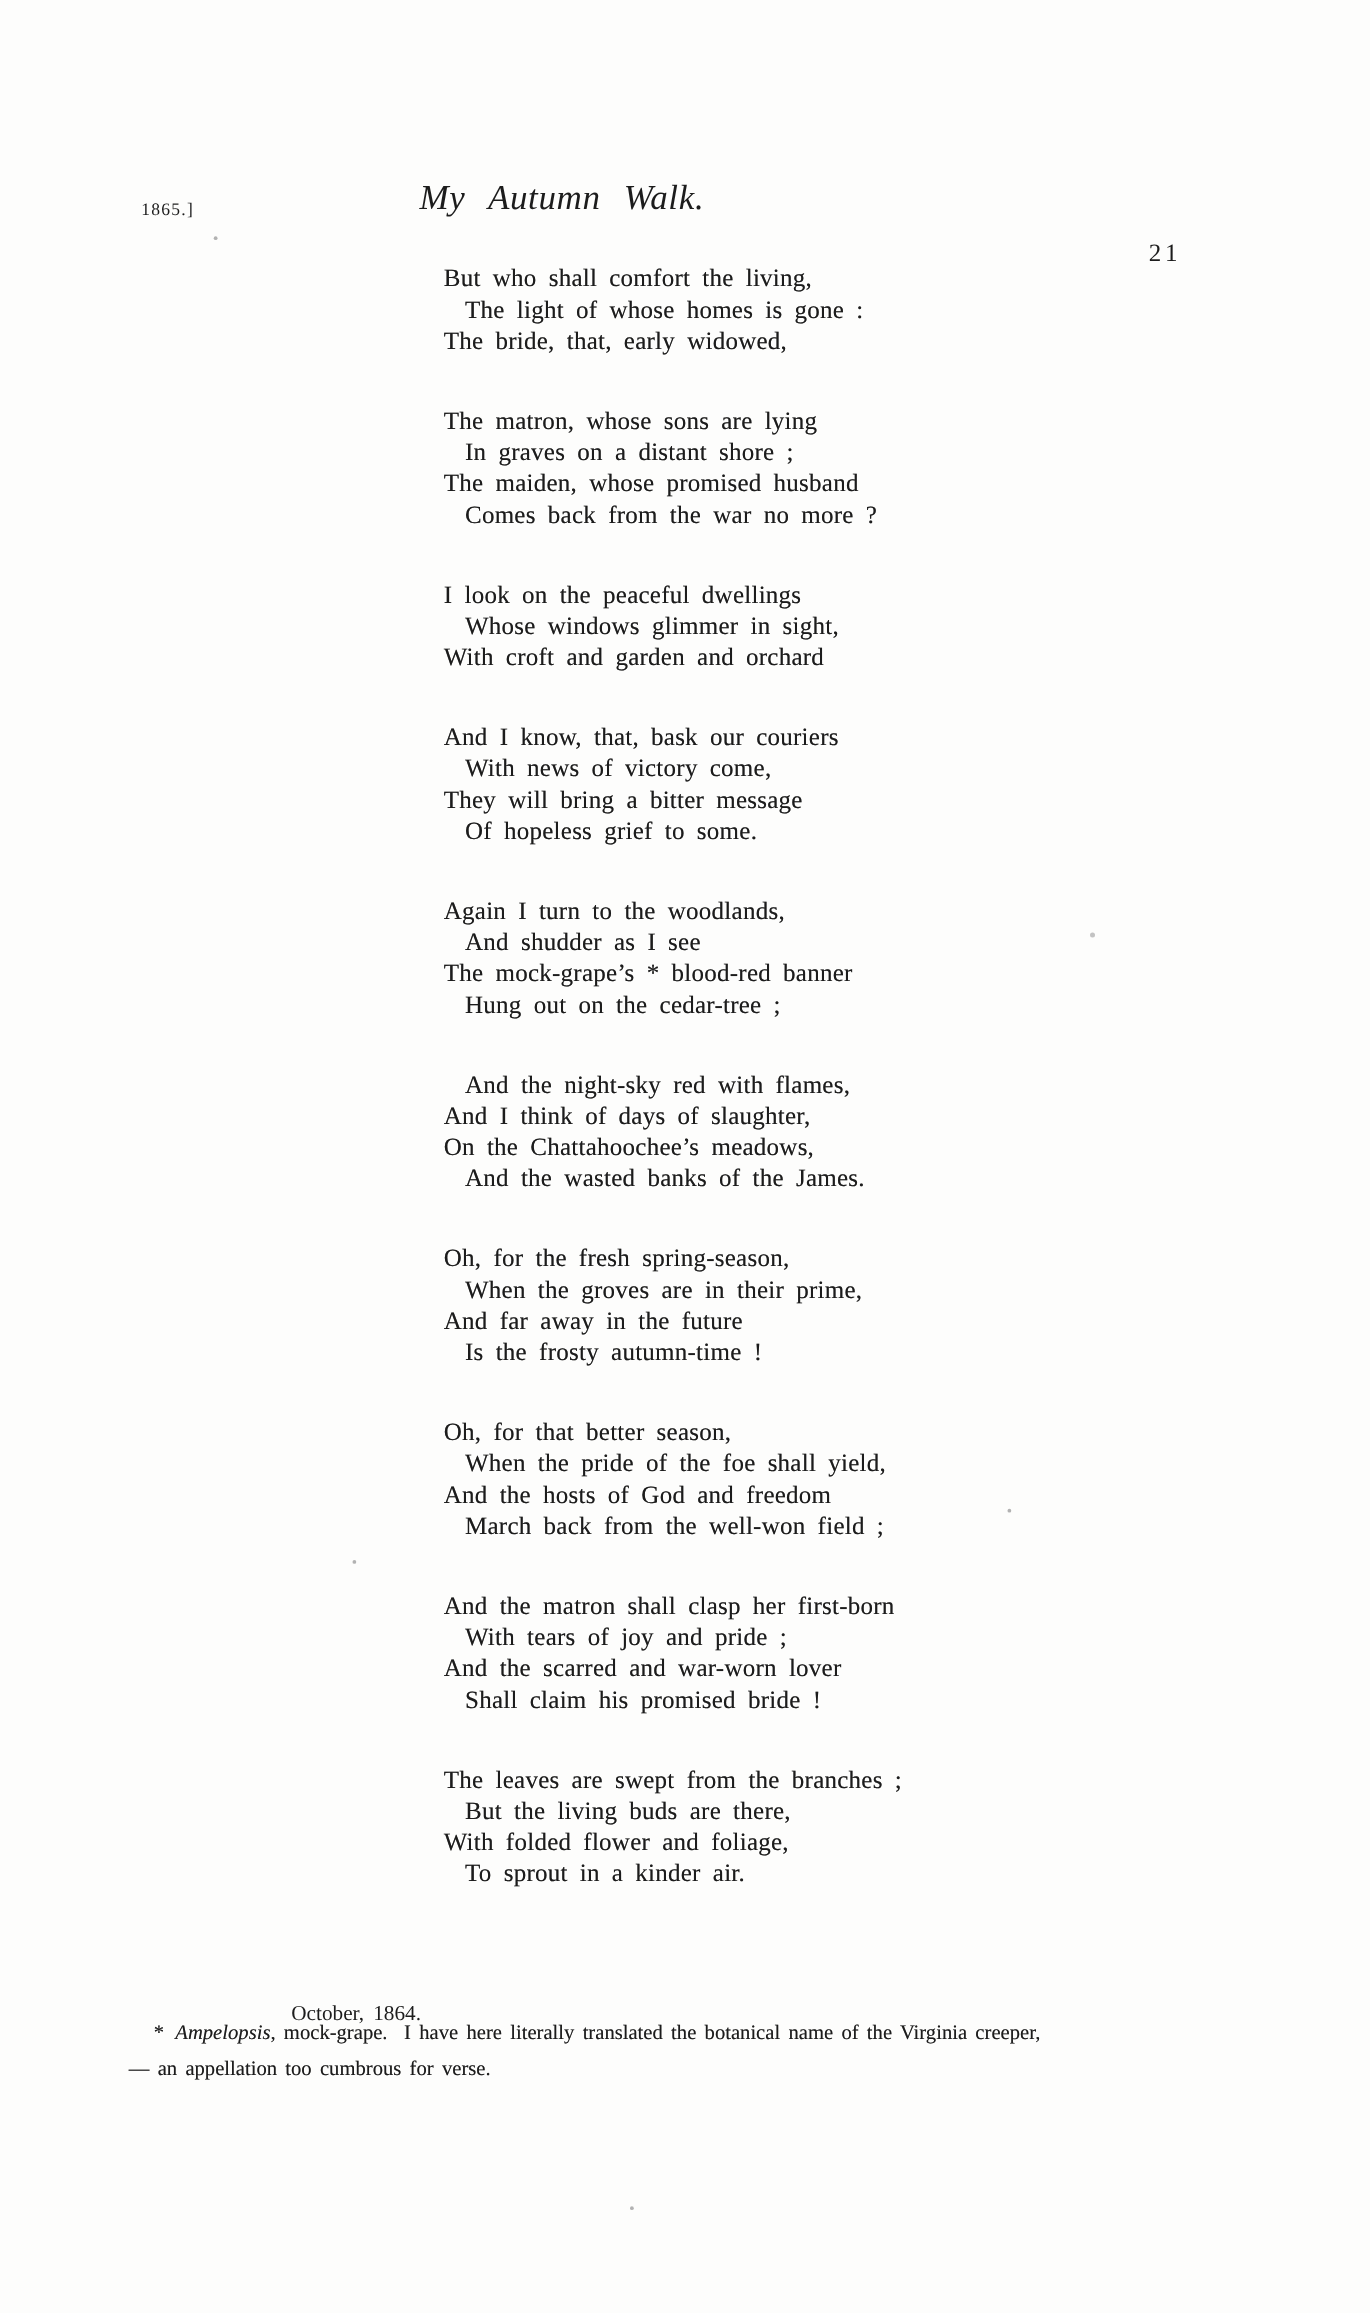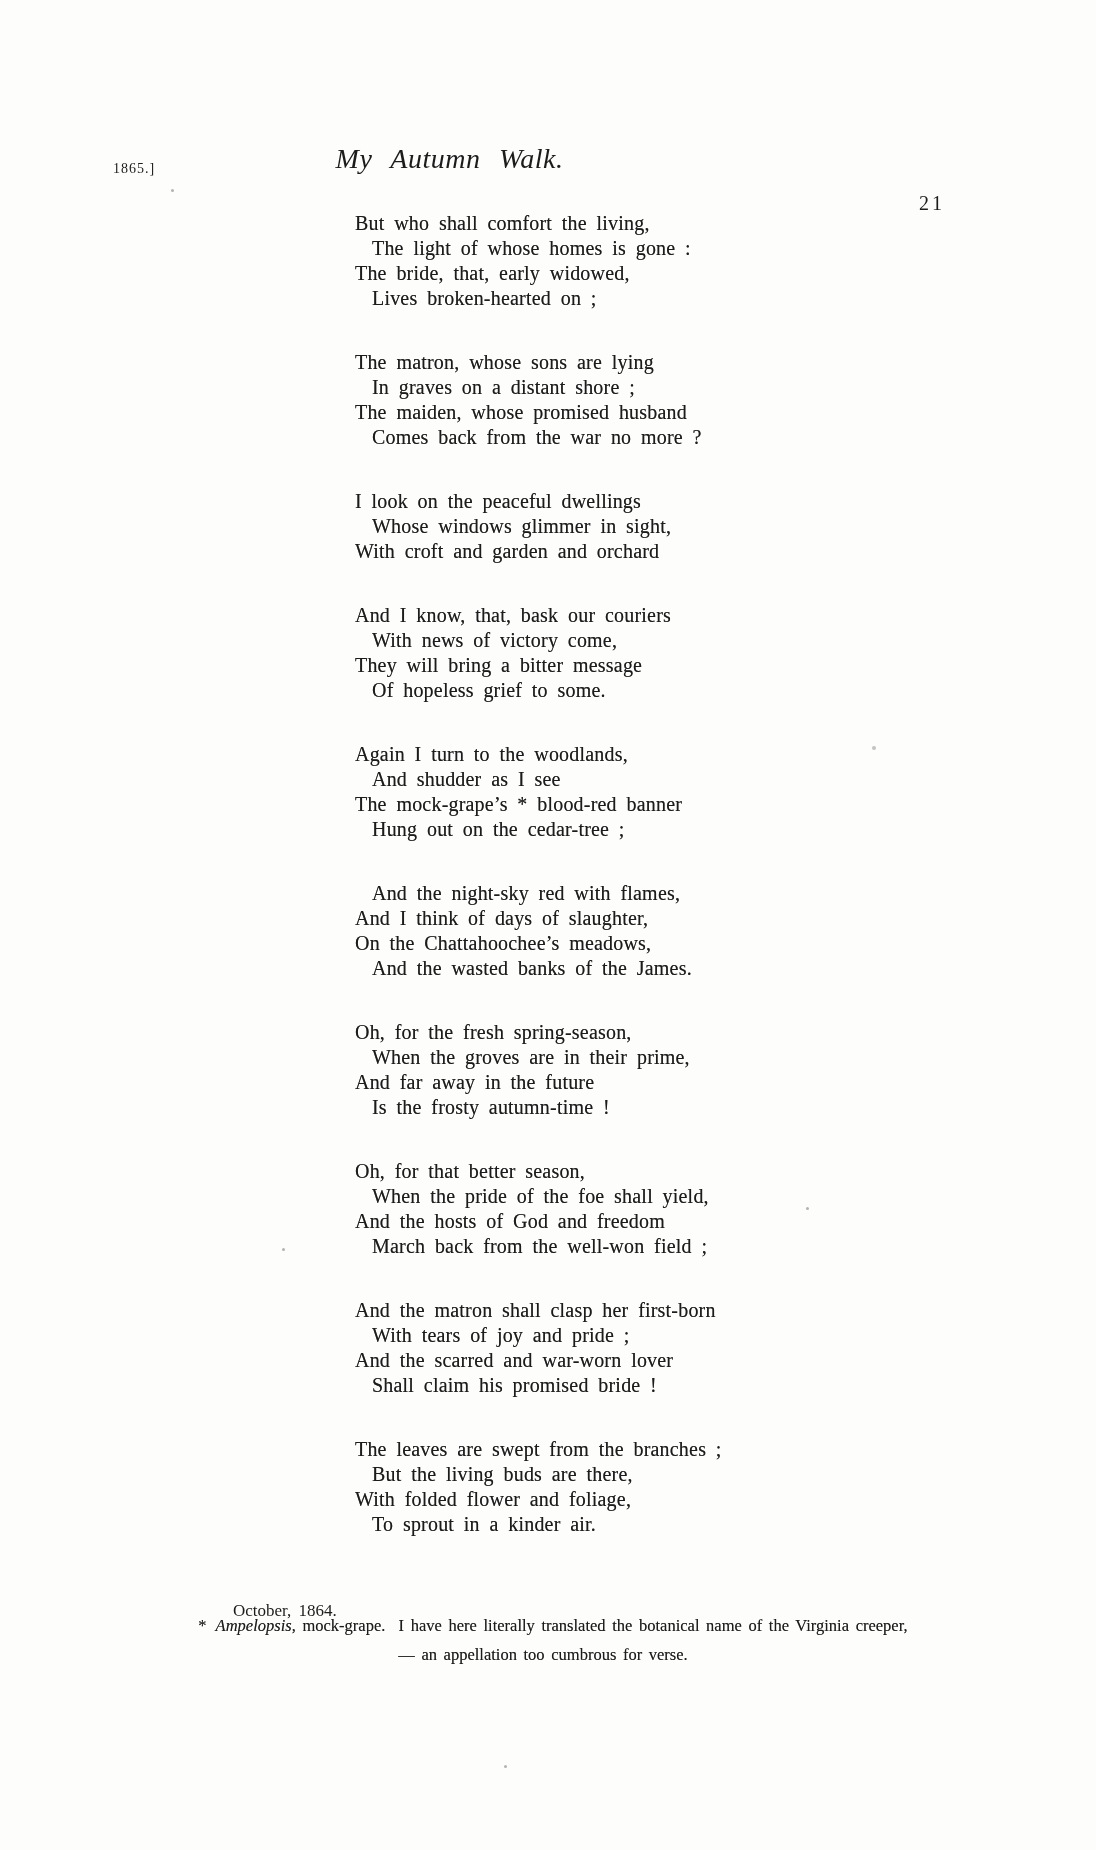--- a/index.html
+++ b/index.html
@@ -57,21 +57,21 @@
     font-variant-numeric:oldstyle-nums;
     margin-top:25px;
   }
   
   .footnote{
     position:absolute;left:103px;top:1611px;width:880px;
     font-size:16.5px;line-height:29px;
     word-spacing:2.5px;
     text-shadow:0 0 0.3px rgba(20,20,20,0.5);
   }
-  .fn-line{white-space:nowrap;text-align:center;}
+  .fn-line{white-space:nowrap;}
   .fn-first{padding-left:20px;}
   .fn-marker{margin-right:9px;}
   .fn-term{font-style:italic;}
   
   .speck{
     position:absolute;display:block;
     background:#8a8a8a;border-radius:50%;
     width:3px;height:3px;opacity:0.65;
   }
   .speck.big{width:4px;height:4px;opacity:0.5;}
@@ -85,21 +85,20 @@
     <span class="year">1865.]</span>
     <span class="title">My Autumn Walk.</span>
     <span class="pagenum">21</span>
   </header>
 
   <main class="poem">
       <div class="stanza">
         <div class="line">But who shall comfort the living,</div>
         <div class="line indent">The light of whose homes is gone :</div>
         <div class="line">The bride, that, early widowed,</div>
-        <div class="line indent">Lives broken-hearted on ;</div>
       </div>
       <div class="stanza">
         <div class="line">The matron, whose sons are lying</div>
         <div class="line indent">In graves on a distant shore ;</div>
         <div class="line">The maiden, whose promised husband</div>
         <div class="line indent">Comes back from the war no more ?</div>
       </div>
       <div class="stanza">
         <div class="line">I look on the peaceful dwellings</div>
         <div class="line indent">Whose windows glimmer in sight,</div>

